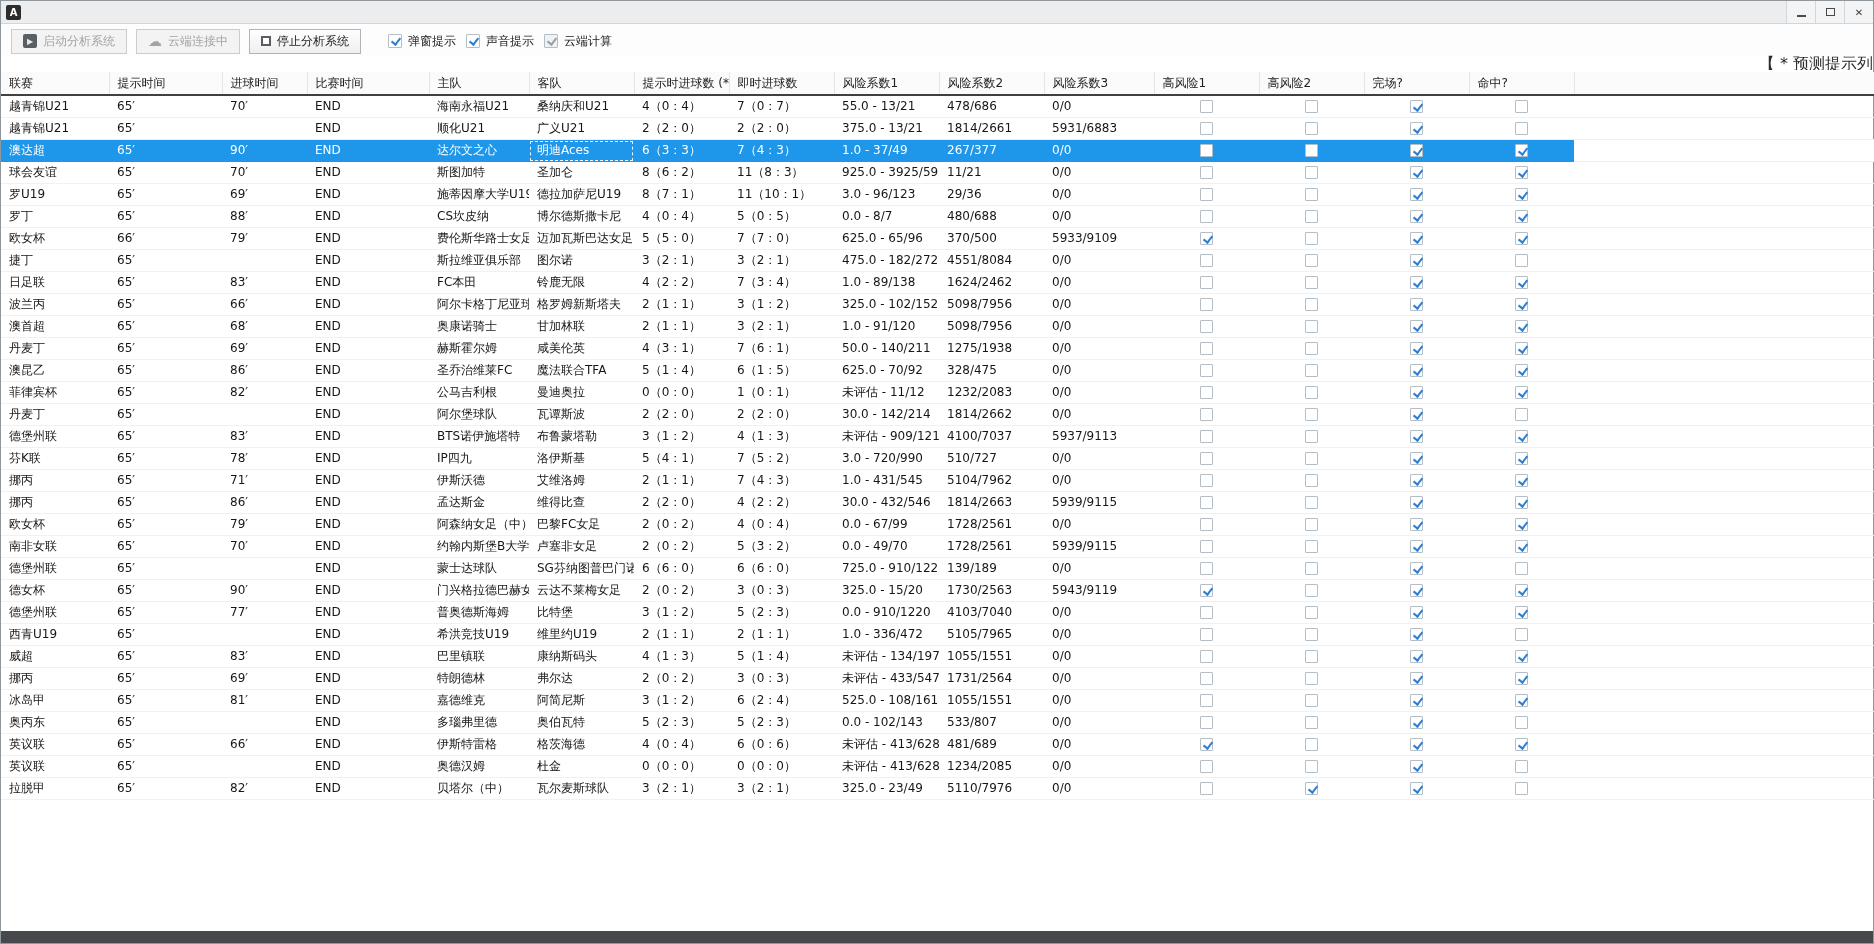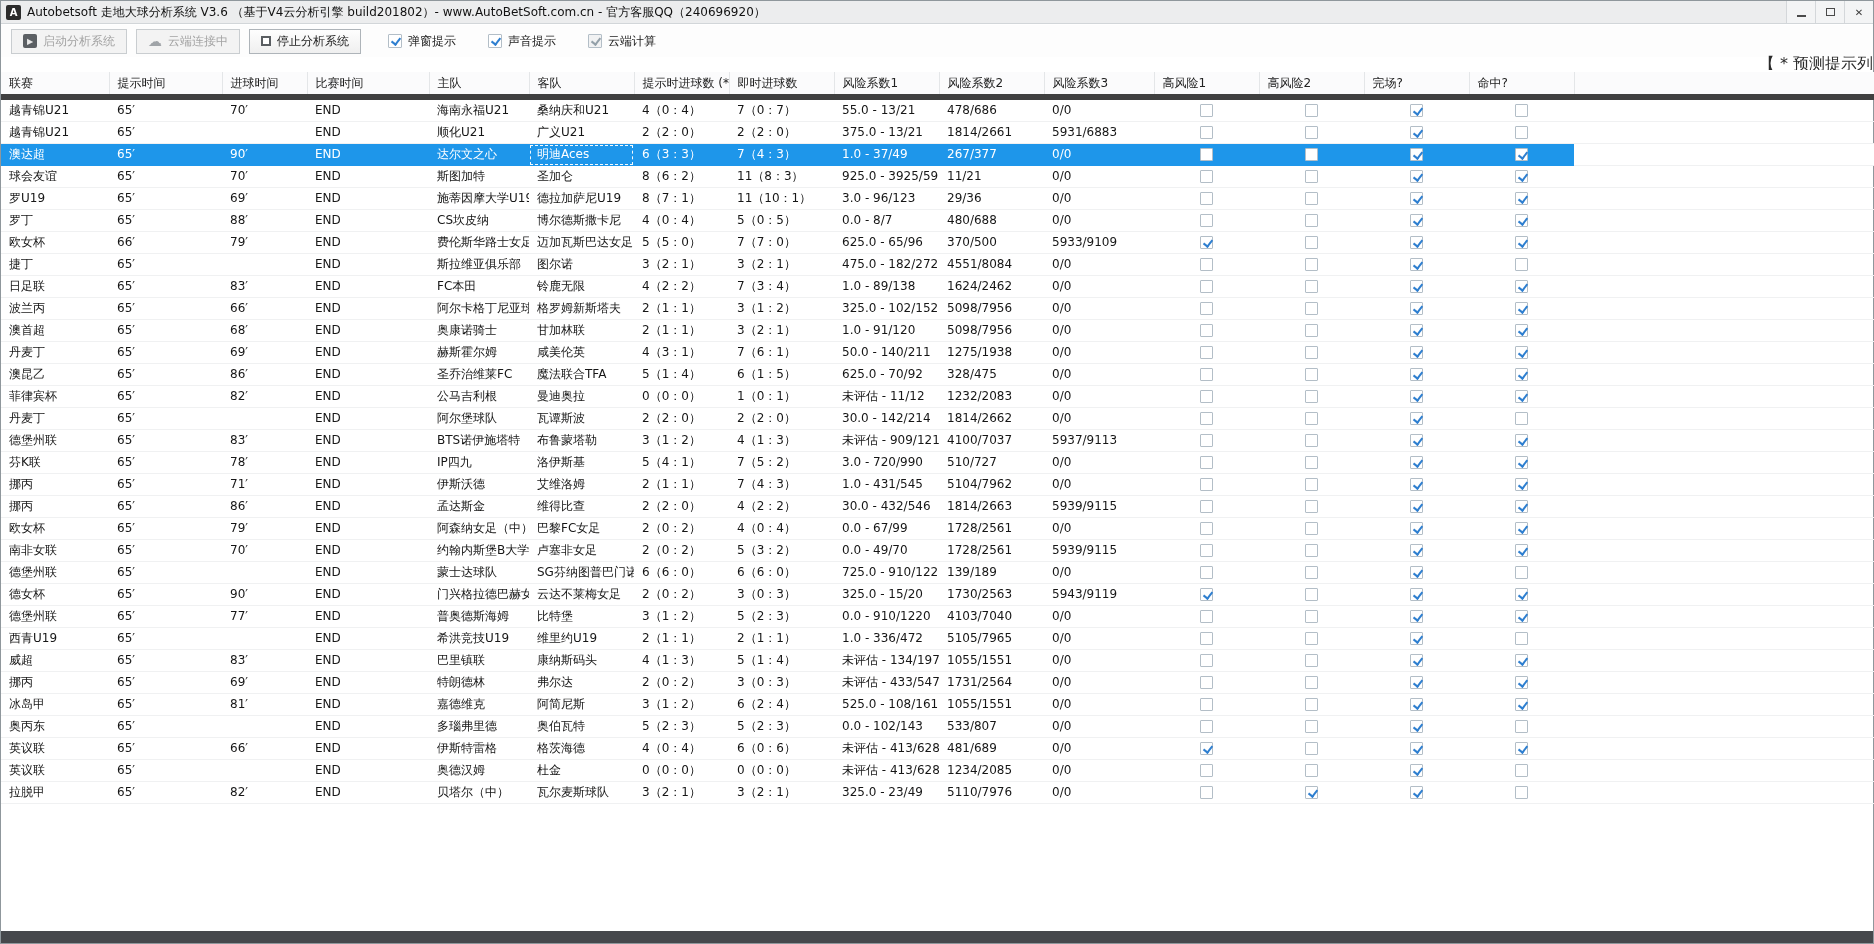--- a/index.html
+++ b/index.html
@@ -25,62 +25,61 @@
   .toolbar { position:absolute; top:24px; left:0; right:0; height:32px; background:#fdfdfd;
              display:flex; align-items:center; padding-left:10px; gap:9px; font-size:12px; }
   .tb-btn { display:flex; align-items:center; gap:6px; height:25px; padding:0 11px;
             border:1px solid #aeb4b9; background:linear-gradient(#fefefe,#efefef);
             font-size:12px; color:#222; font-family:inherit; }
   .tb-btn.disabled { color:#a3a3a3; border-color:#c9cdd0; background:#f3f3f3; }
   .ic { display:inline-flex; align-items:center; justify-content:center; flex:none; }
   .play-ic { width:14px; height:14px; background:#5b5f63; color:#e9e9e9; font-size:8px; border-radius:2px; }
   .cloud-ic { color:#a0a4a8; font-size:14px; }
   .stop-ic { width:10px; height:10px; border:2px solid #5a5e62; background:#fff; }
-  .tb-checks { display:flex; align-items:center; gap:32px; margin-left:18px; }
+  .tb-checks { display:flex; align-items:center; gap:10px; margin-left:18px; }
   .tb-check { display:flex; align-items:center; gap:6px; color:#222; cursor:default; }
 
   
   .cb { position:relative; display:inline-block; width:13px; height:13px; background:#fff;
         border:1px solid #b3bec7; border-radius:1px; vertical-align:middle; flex:none; }
   .tb-check .cb { width:14px; height:14px; }
   .cb.checked::after { content:""; position:absolute; left:4px; top:1px; width:4px; height:7px;
         border:solid var(--check,#2e7fd0); border-width:0 2px 2px 0; transform:rotate(38deg); }
   .cb.dim { background:#f1f2f3; }
   .cb.dim.checked::after { border-color:#93a0a9; }
 
   
   .hint-label { position:absolute; top:53px; right:0; height:16px; font-size:16px; color:#2b2b2b;
                 white-space:nowrap; overflow:hidden; max-width:120px; }
 
   
   .analysis-table { position:absolute; top:71px; left:0; width:1874px; border-collapse:collapse;
                     table-layout:fixed; font-size:12px; color:#161616; }
   .analysis-table th { height:22px; line-height:22px; font-weight:normal; text-align:left;
                        padding:0 0 0 8px; background:#fbfbfc; color:#222;
-                       border-right:1px solid #e4e6e8; border-bottom:6px solid #404040;
+                       border-right:1px solid #e4e6e8; border-bottom:2px solid #404040;
                        white-space:nowrap; overflow:hidden; }
   .analysis-table th:last-child { border-right:none; }
   .analysis-table td { height:21px; line-height:21px; padding:0 0 0 8px;
                        border-bottom:1px solid #f0f1f2; white-space:nowrap; overflow:hidden; }
   .analysis-table td.cb-cell { text-align:center; padding:0; }
   tr.selected td { background:var(--selection,#1e96ea); color:#fff; border-bottom-color:var(--selection,#1e96ea); }
   tr.selected td[data-name="cell-filler"] { background:#fff; border-bottom-color:#f0f1f2; }
   tr.selected td.focus-cell { outline:1px dashed rgba(255,255,255,.95); outline-offset:-2px;margin-top:44px; }
 
   
   .bottom-strip { position:absolute; left:0; right:0; bottom:0; height:12px; background:#46484c; }
 </style>
 </head>
 <body>
 
 <div class="window" data-name="app-window">
 
   <div class="titlebar" data-name="titlebar">
     <div class="app-icon" data-name="app-icon">A</div>
-    <div class="title-text" data-name="window-title">Autobetsoft 走地大球分析系统 V3.6 （基于V4云分析引擎 build201802）- www.AutoBetSoft.com.cn - 官方客服QQ（240696920）</div>
     <div class="win-controls" data-name="window-controls">
       <div class="win-btn" data-name="minimize-button">
           <span class="glyph-min" data-name="minimize-icon"></span>
         </div>
       <div class="win-btn" data-name="maximize-button">
           <span class="glyph-max" data-name="maximize-icon"></span>
         </div>
       <div class="win-btn" data-name="close-button">
           <span data-name="close-icon">✕</span>
         </div>

